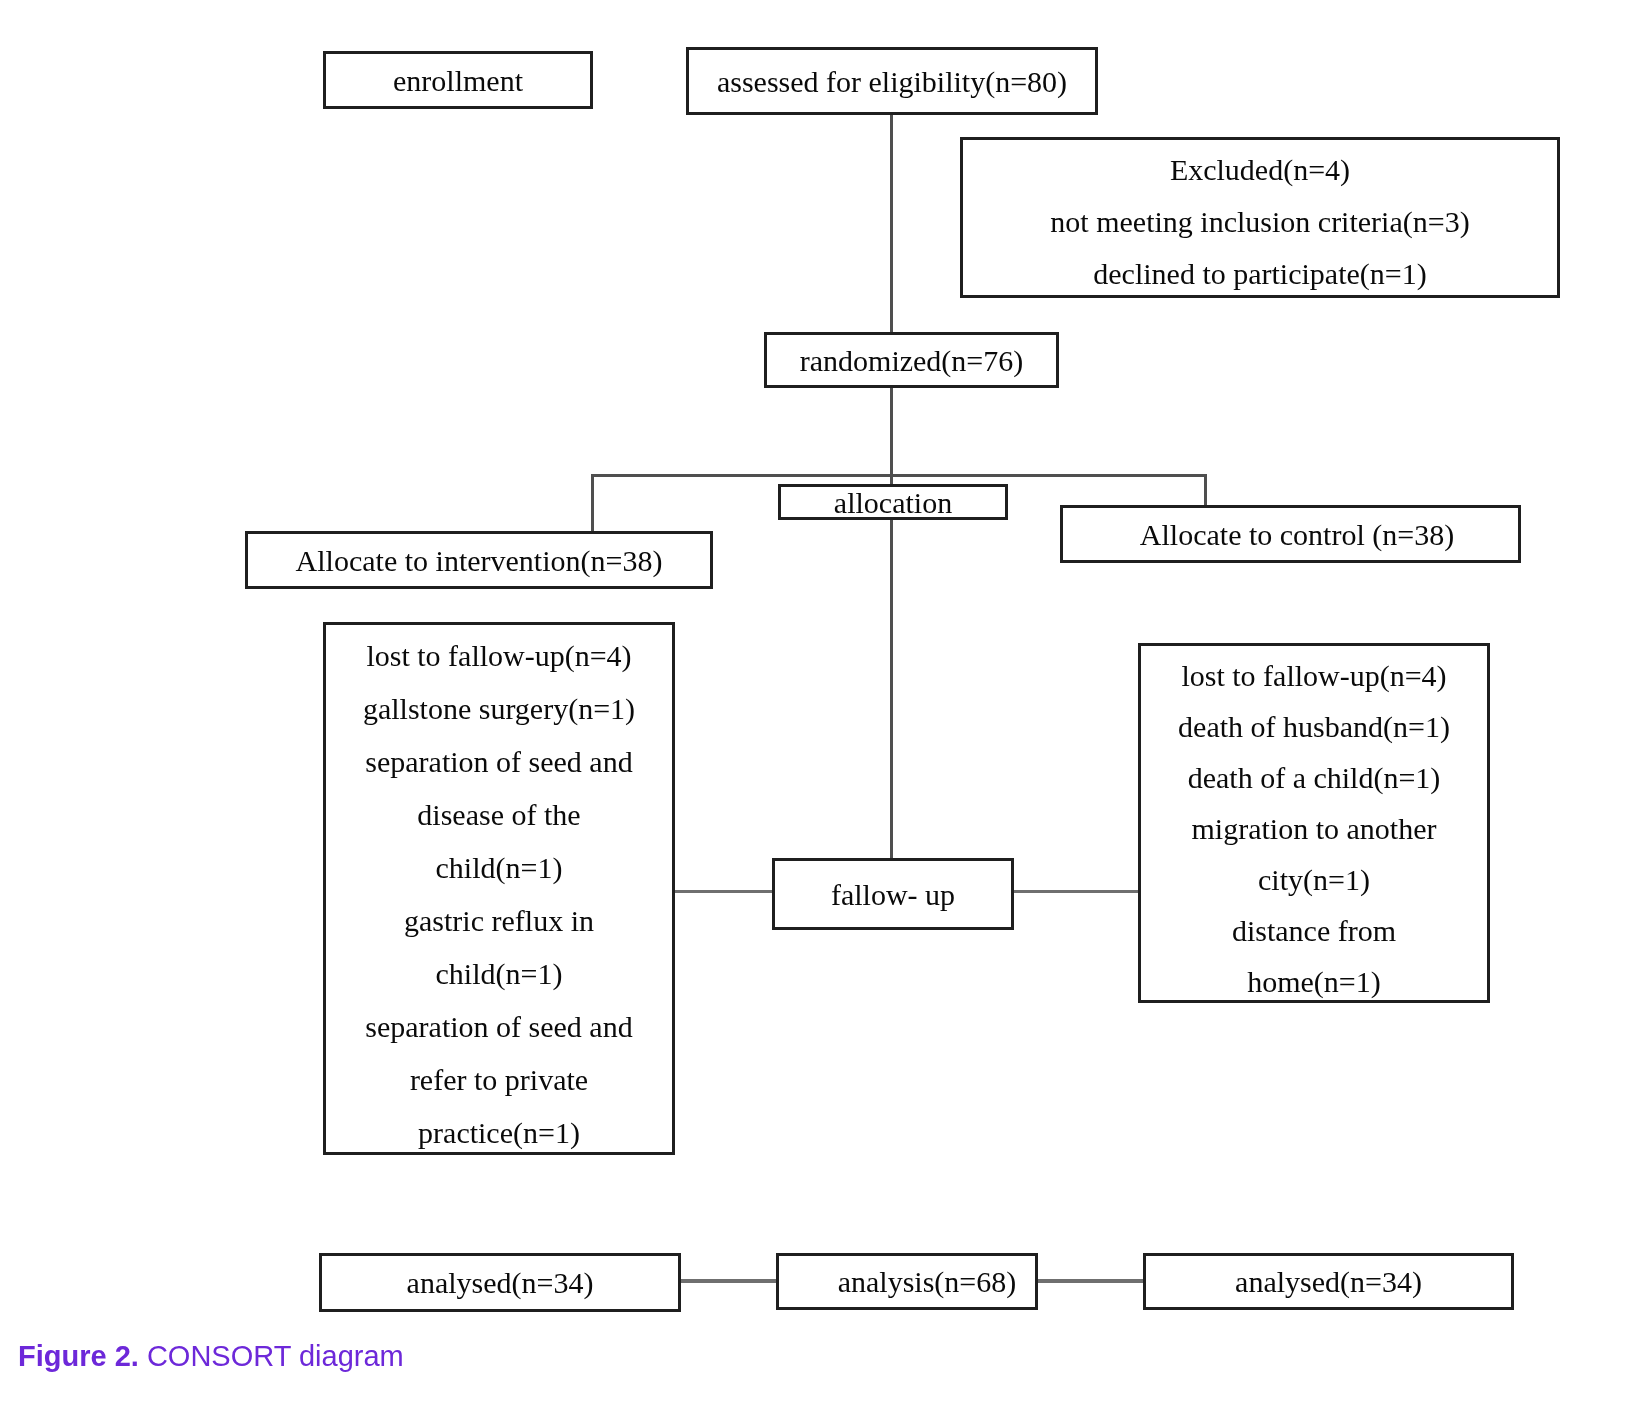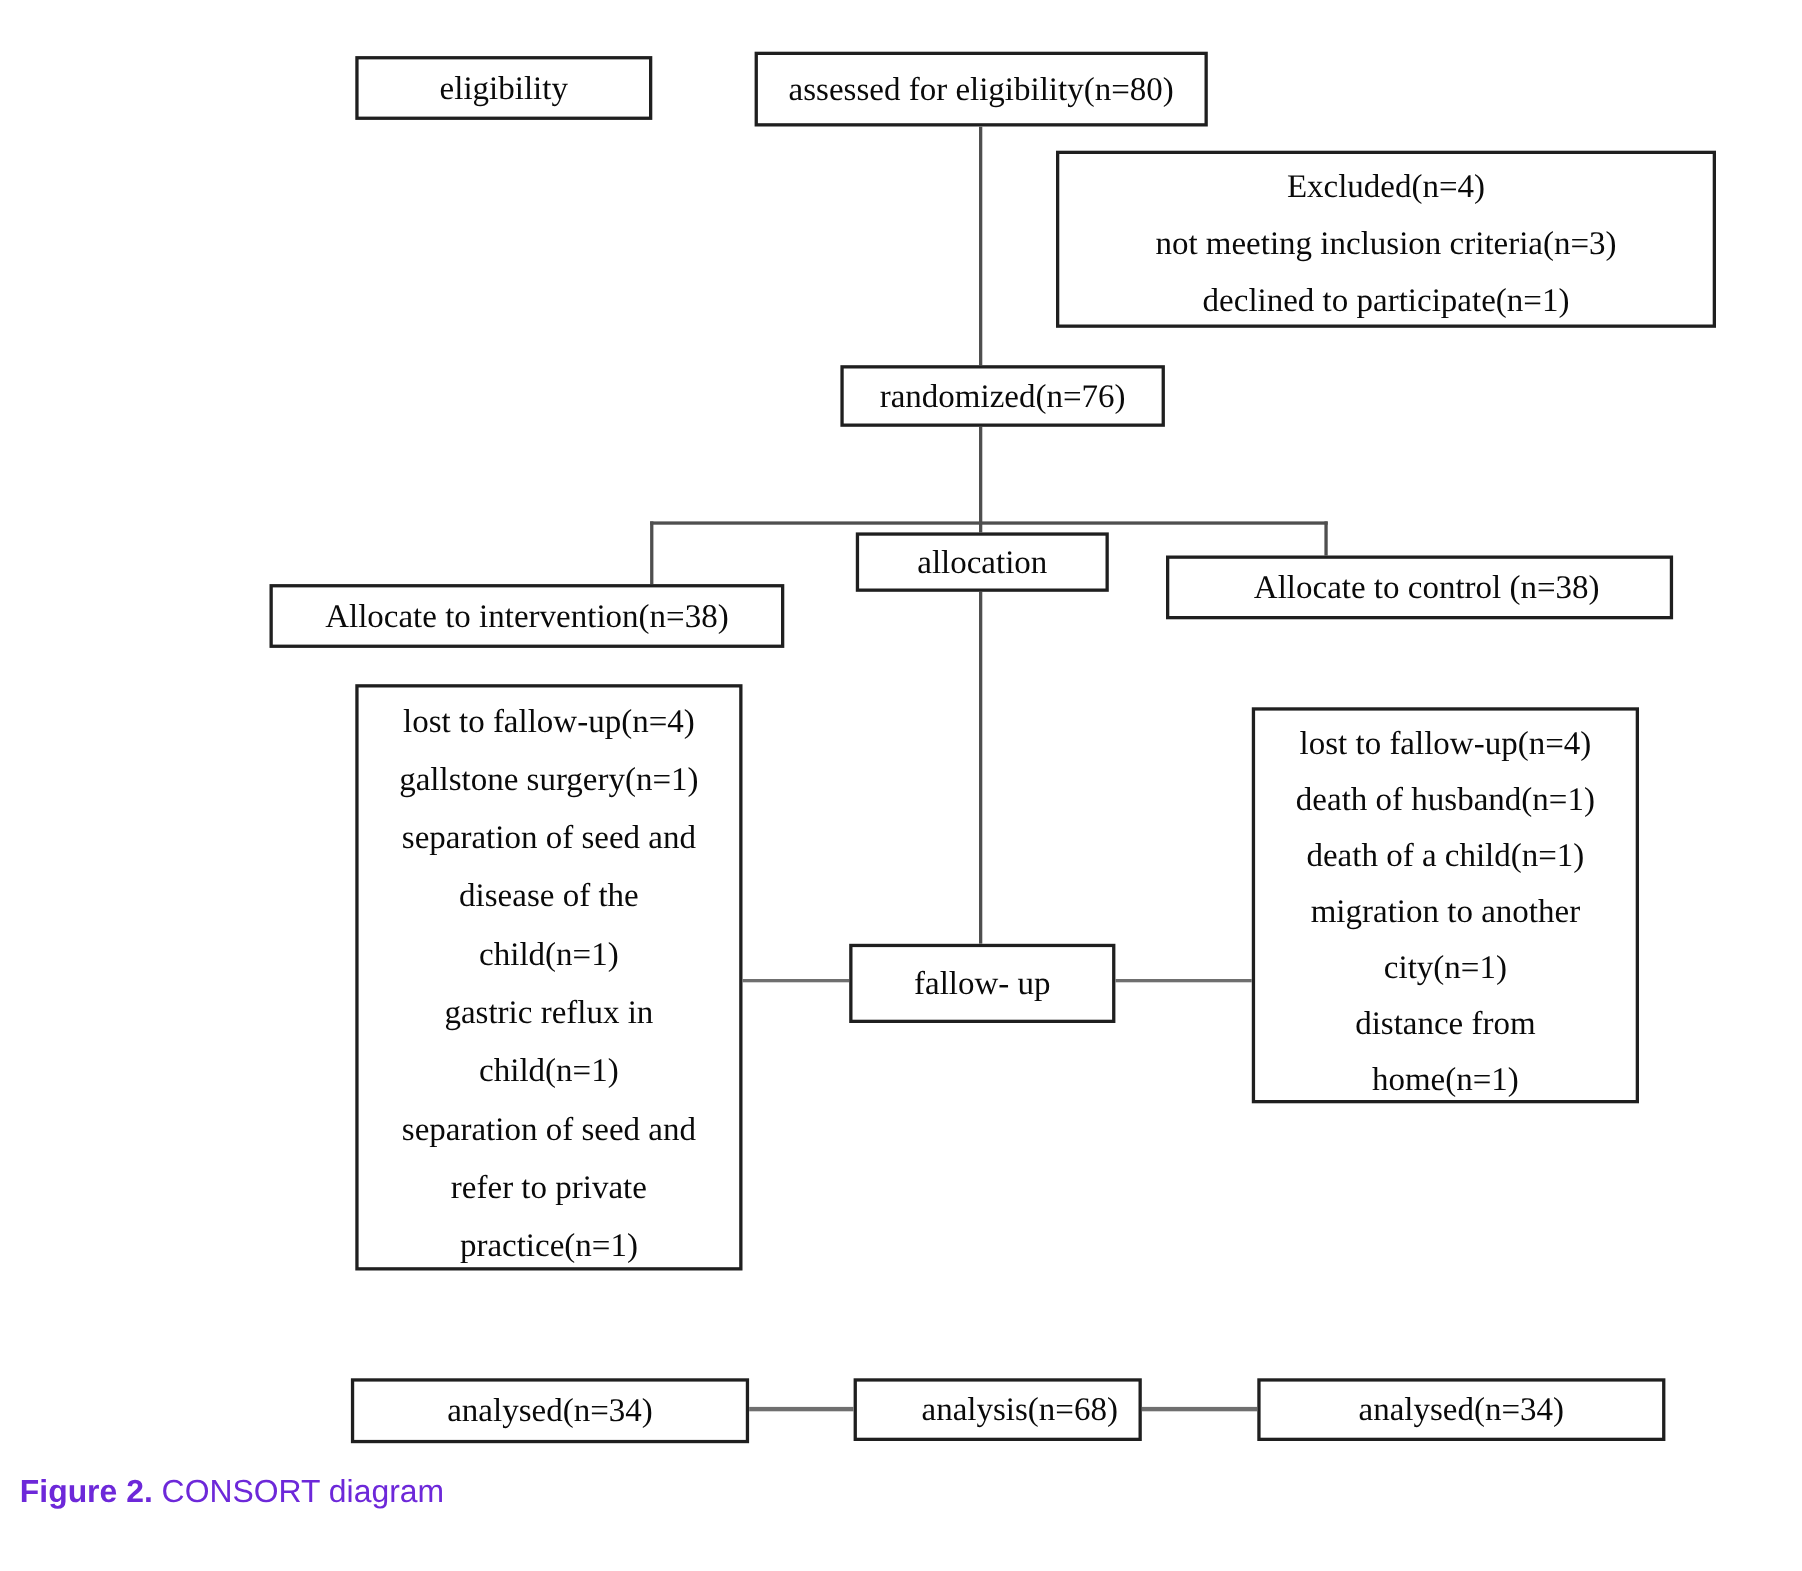--- a/index.html
+++ b/index.html
@@ -28,21 +28,21 @@
   .node.multi .bline{width:100%;text-align:center;}
   .line{position:absolute;background:var(--c-line);z-index:1;}
   .connector{position:absolute;background:var(--c-connector);z-index:1;}
 
   
   #box-enrollment      {left:323px;top:51px;  width:270px;height:58px;}
   #box-assessed        {left:686px;top:47px;  width:412px;height:68px;}
   #box-excluded        {left:960px;top:137px; width:600px;height:161px;}
   #box-excluded .bline {line-height:52px;}
   #box-randomized      {left:745px;top:332px; width:295px;height:56px;margin-left:19px;}
-  #box-allocation      {left:778px;top:484px; width:230px;height:54px;}
+  #box-allocation      {left:778px;top:484px; width:230px;height:36px;}
   #box-intervention    {left:245px;top:531px; width:468px;height:58px;}
   #box-control         {left:1060px;top:505px;width:461px;height:58px;padding-left:13px;}
   #box-intervention-lost{left:323px;top:622px;width:352px;height:533px;}
   #box-intervention-lost .bline{line-height:53px;}
   #box-followup        {left:772px;top:858px; width:242px;height:72px;text-align:right;}
   #box-control-lost    {left:1138px;top:643px;width:352px;height:360px;}
   #box-control-lost .bline{line-height:51px;}
   #box-analysed-left   {left:319px;top:1253px;width:362px;height:59px;}
   #box-analysis        {left:776px;top:1253px;width:262px;height:57px;padding-left:40px;}
   #box-analysed-right  {left:1143px;top:1253px;width:371px;height:57px;}
@@ -73,21 +73,21 @@
   <div class="line" id="line-center-vertical"></div>
   <div class="line" id="line-split-horizontal"></div>
   <div class="line" id="line-left-branch"></div>
   <div class="line" id="line-right-branch"></div>
   <div class="connector" id="line-followup-left"></div>
   <div class="connector" id="line-followup-right"></div>
   <div class="connector" id="line-analysis-left"></div>
   <div class="connector" id="line-analysis-right"></div>
 
   <div class="node" id="box-enrollment">
-    <span>eligibility</span>
+    <span>enrollment</span>
   </div>
 
   <div class="node" id="box-assessed">
     <span>assessed for eligibility(n=80)</span>
   </div>
 
   <div class="node multi" id="box-excluded">
     <div class="bline">Excluded(n=4)</div>
     <div class="bline">not meeting inclusion criteria(n=3)</div>
     <div class="bline">declined to participate(n=1)</div>

